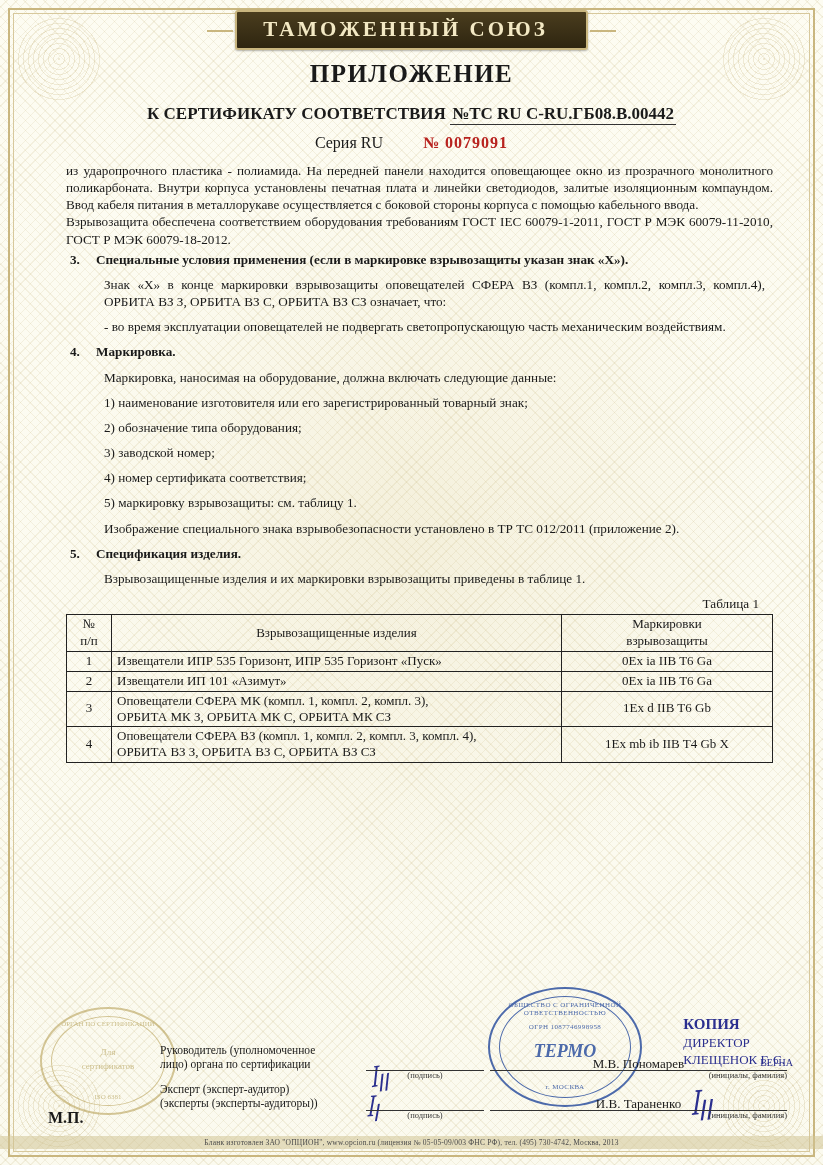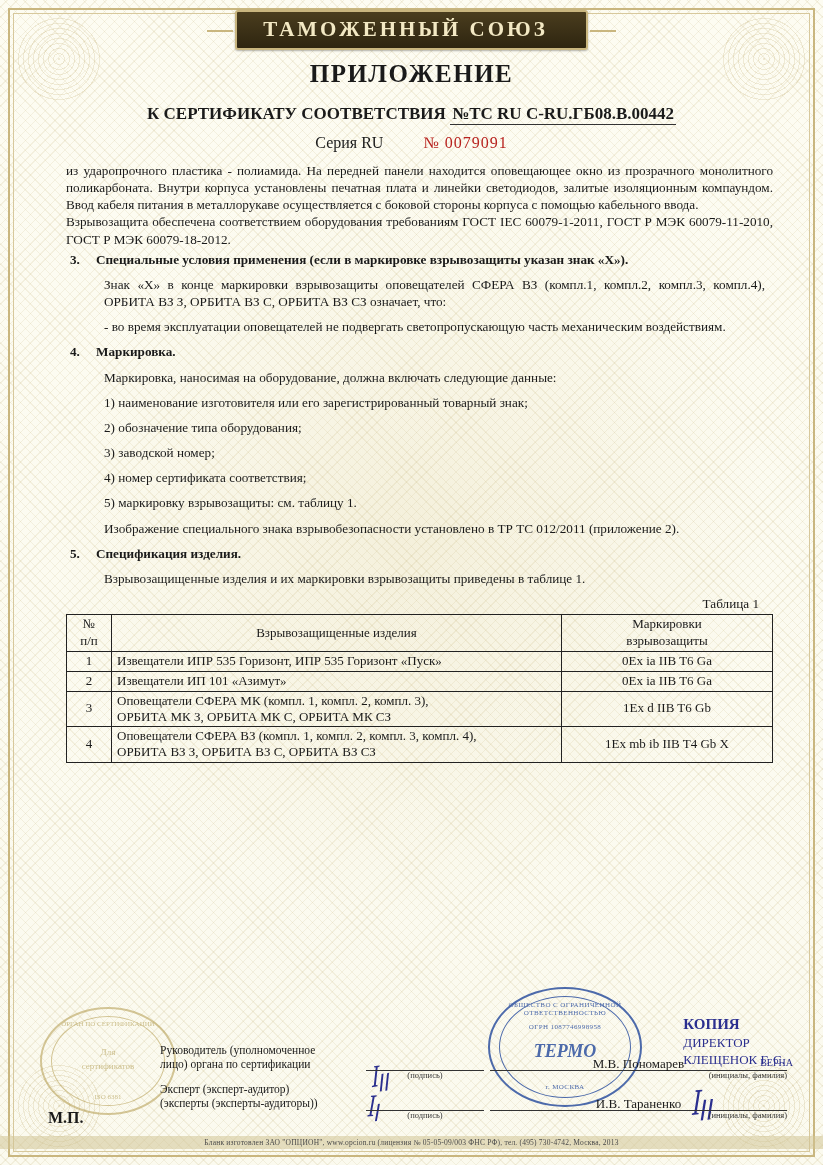--- a/index.html
+++ b/index.html
@@ -125,21 +125,21 @@
   .series-row {
     position: absolute;
     top: 134px;
     width: 100%;
     text-align: center;
     font-size: 16px;
   }
   .series-row .ser-label { font-weight: normal; }
   .series-row .ser-num {
     color: #b8231f;
-    font-weight: normal;
+    font-weight: bold;
     letter-spacing: 1px;
     margin-left: 36px;
   }
 
   
   .content {
     position: absolute;
     left: 66px;
     right: 50px;
     top: 162px;

